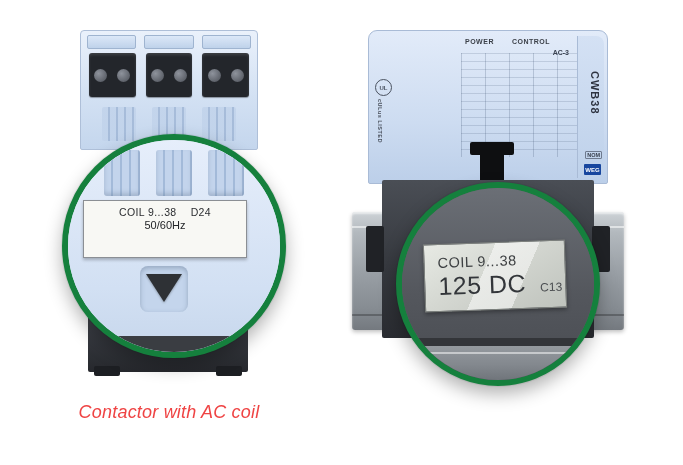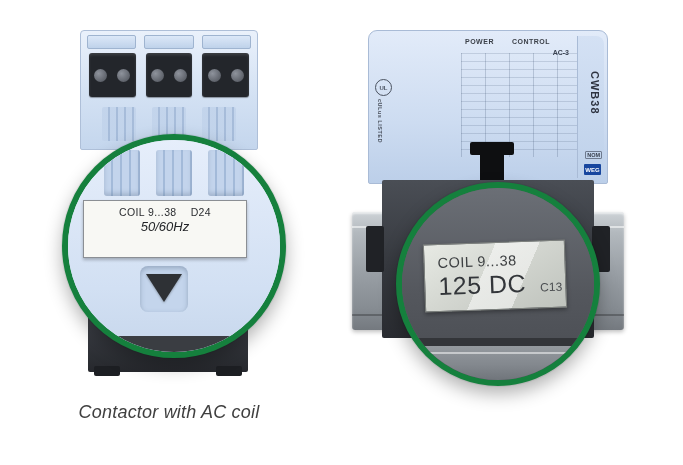--- a/index.html
+++ b/index.html
@@ -30,21 +30,21 @@
 
   .mag-ac{left:62px;top:134px;width:212px;height:212px;background:#dfe9f7;}
   .mag-ac .mag-inner{background:linear-gradient(180deg,#e6eefb 0%,#d2e0f3 70%,#c7d7ec 100%);}
   .mag-ac-slots{position:absolute;left:0;top:10px;width:100%;height:46px;display:flex;gap:16px;justify-content:center;}
   .mag-ac-slot{width:36px;height:100%;background:repeating-linear-gradient(90deg,#c3d4ec 0 7px,#a3bad9 7px 9px);border-radius:3px;box-shadow:inset 0 -3px 4px rgba(70,90,120,.25);}
   .plate-ac{position:absolute;left:15px;top:60px;width:162px;height:56px;background:#f8f8f4;
     border:1px solid #8b8f94;box-shadow:0 2px 3px rgba(0,0,0,.25);text-align:center;}
   .plate-ac .line1{display:flex;justify-content:center;gap:14px;margin-top:5px;font-size:10.5px;color:#2b2d30;letter-spacing:.4px;}
   .plate-ac .line2{display:flex;justify-content:center;align-items:baseline;gap:7px;margin-top:1px;color:#232528;}
   .plate-ac .volt{font-size:27px;letter-spacing:.5px;}
-  .plate-ac .freq{font-size:13px;font-style:italic;}
+  .plate-ac .freq{font-size:11px;}
   .lever-bg{position:absolute;left:72px;top:126px;width:48px;height:46px;background:#c4d5ec;border-radius:8px;box-shadow:inset 0 2px 5px rgba(60,80,110,.35);}
   .lever{position:absolute;left:78px;top:134px;width:0;height:0;
     border-left:18px solid transparent;border-right:18px solid transparent;border-top:28px solid #2e3135;filter:drop-shadow(0 1px 1px rgba(0,0,0,.3));}
   .mag-ac-bottom{position:absolute;left:0;bottom:0;width:100%;height:16px;background:#3a3d42;}
 
   
   .rail{position:absolute;left:352px;top:212px;width:272px;height:118px;border-radius:3px;
     background:linear-gradient(180deg,#cdd2d6 0%,#b2b8bd 18%,#9aa0a6 50%,#868c92 82%,#74797f 100%);
     box-shadow:inset 0 2px 2px rgba(255,255,255,.6), 0 2px 4px rgba(0,0,0,.25);}
   .rail:before{content:"";position:absolute;left:0;top:14px;width:100%;height:2px;background:rgba(255,255,255,.55);}
@@ -88,21 +88,21 @@
   .plate-dc .line1{margin:10px 0 0 13px;font-size:14.5px;color:#3c3f41;letter-spacing:.5px;position:relative;}
   .plate-dc .line2{display:flex;align-items:baseline;gap:14px;margin:1px 0 0 13px;position:relative;}
   .plate-dc .val{font-size:25px;color:#33363a;letter-spacing:.5px;}
   .plate-dc .code{font-size:12px;color:#4a4d50;}
   .mag-dc-rail{position:absolute;left:0;bottom:0;width:100%;height:34px;
     background:linear-gradient(180deg,#94999e 0%,#83888e 55%,#70757b 100%);}
   .mag-dc-rail:before{content:"";position:absolute;left:0;top:6px;width:100%;height:2px;background:rgba(255,255,255,.5);}
   .mag-dc-seam{position:absolute;left:0;bottom:34px;width:100%;height:8px;background:#333539;}
 
   
-  .caption{position:absolute;top:402px;font-style:italic;font-size:18px;color:#404040;text-align:center;letter-spacing:.2px;}
+  .caption{position:absolute;top:402px;font-style:italic;font-size:18px;color:#ef4444;text-align:center;letter-spacing:.2px;}
   .caption-left{left:38px;width:262px;}
   .caption-right{left:358px;width:268px;}
 </style>
 </head>
 <body>
 
 <div class="canvas">
 
   <div class="ac-top">
     <div class="ac-caps">

